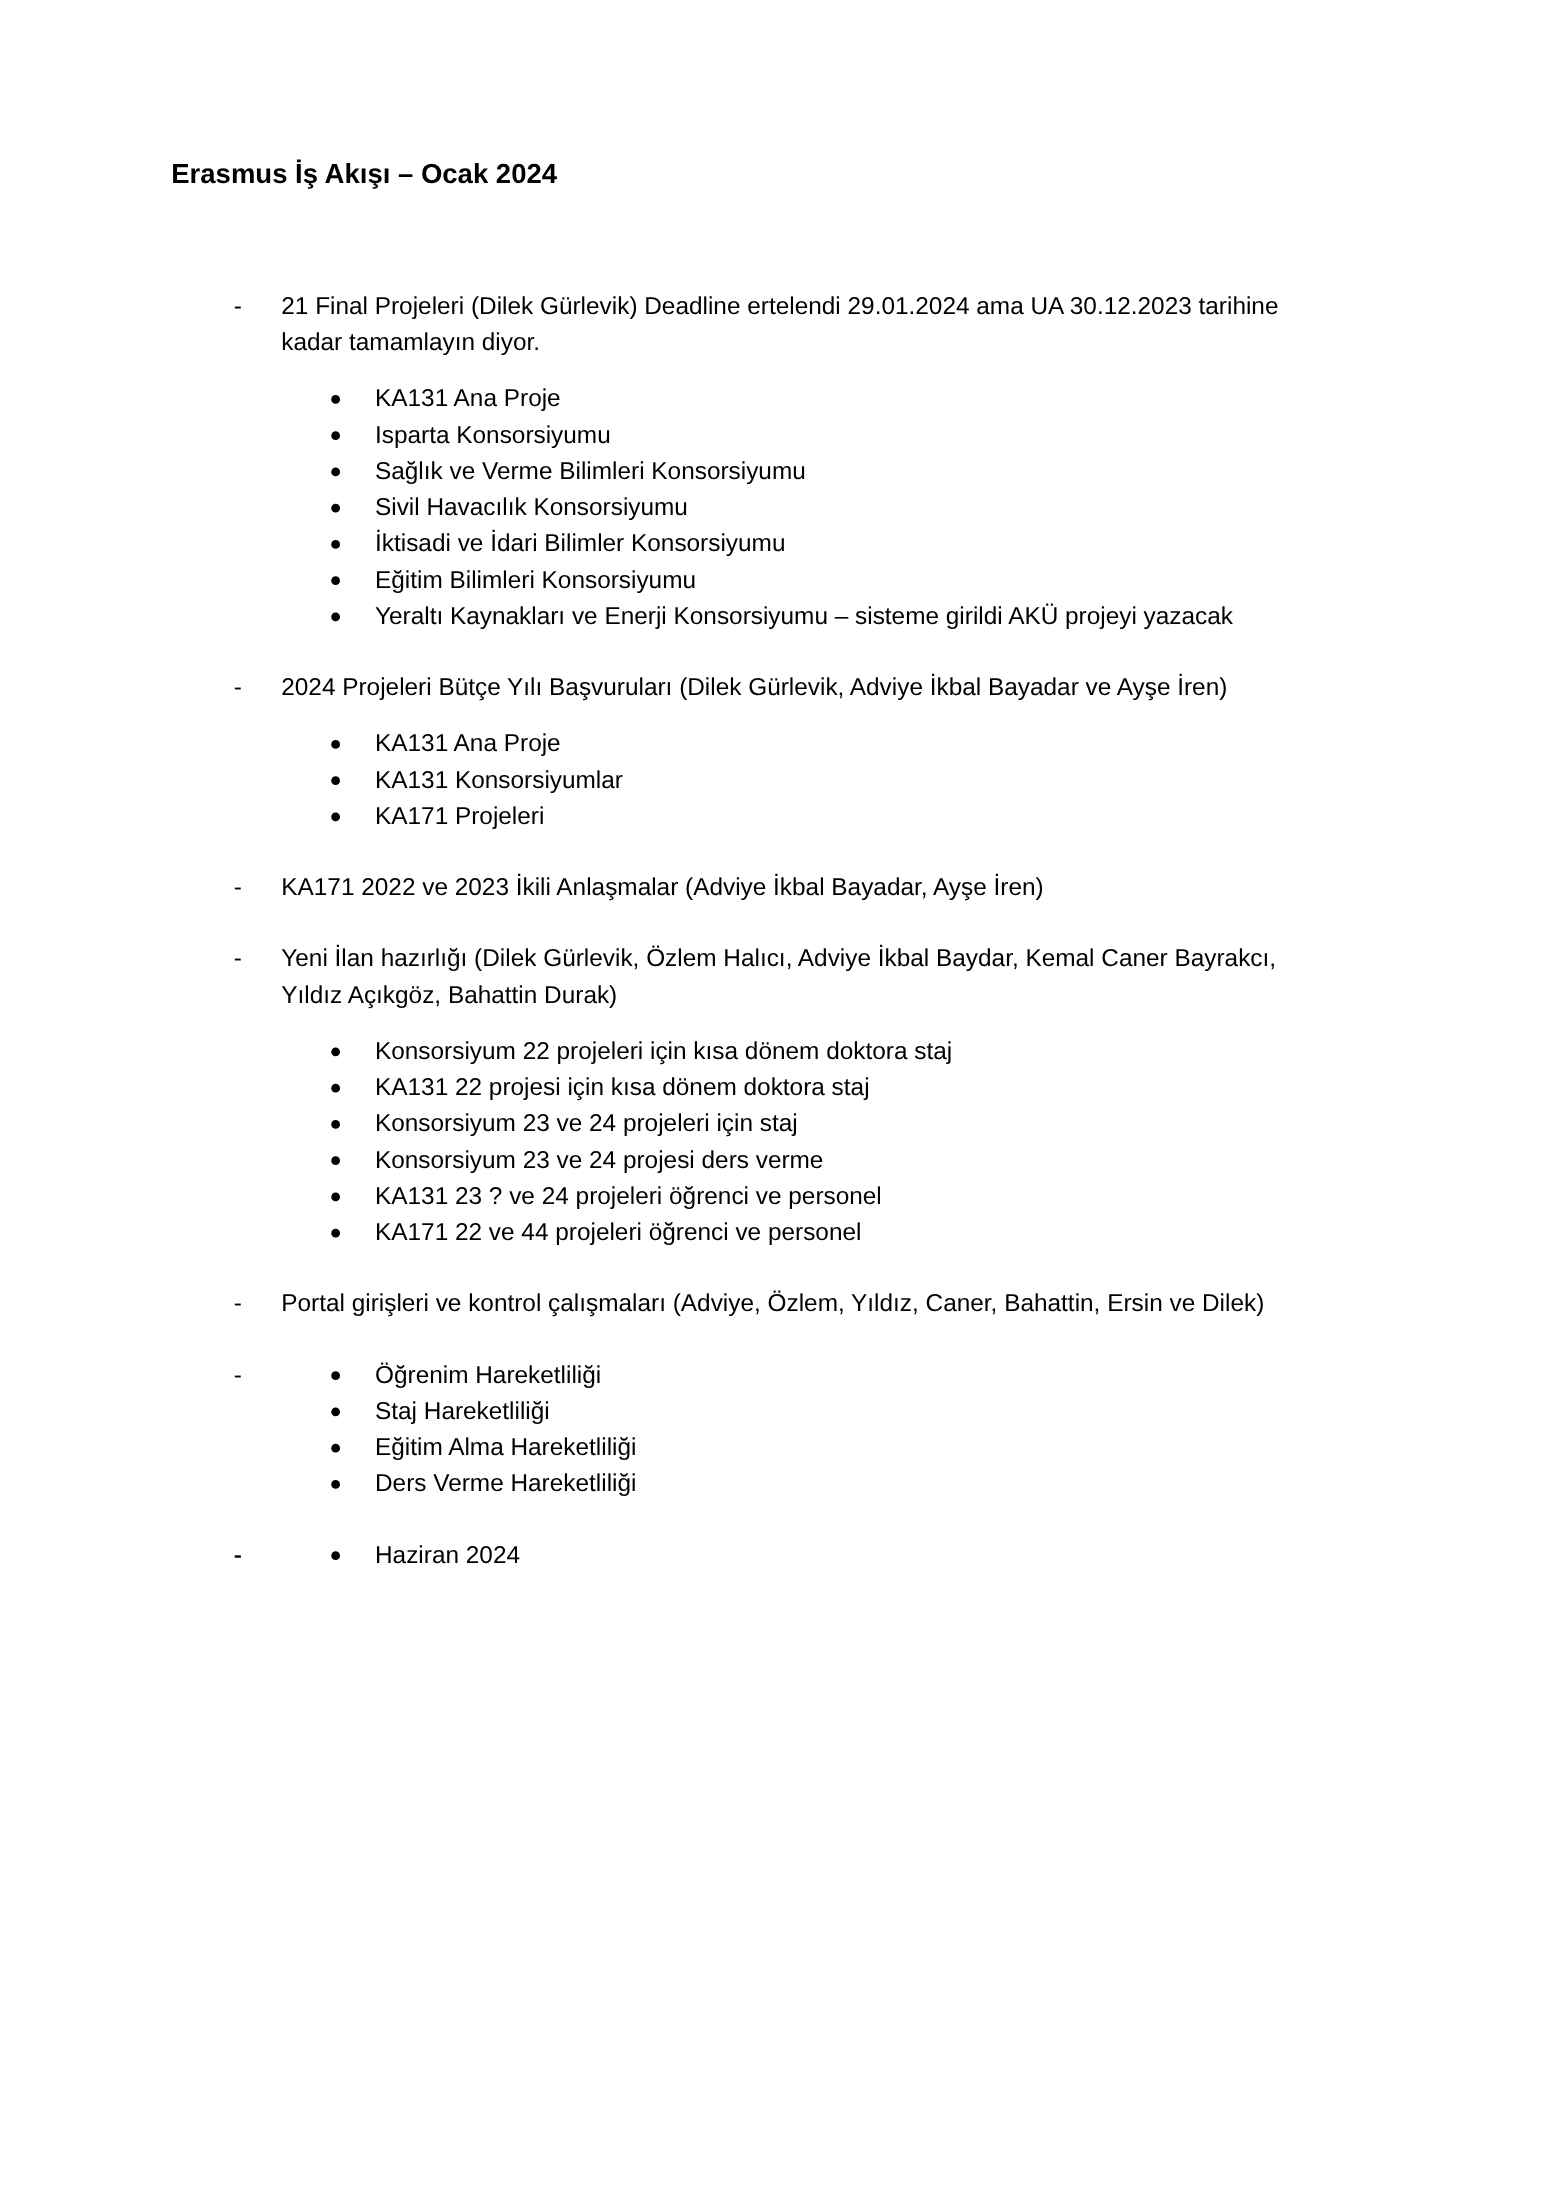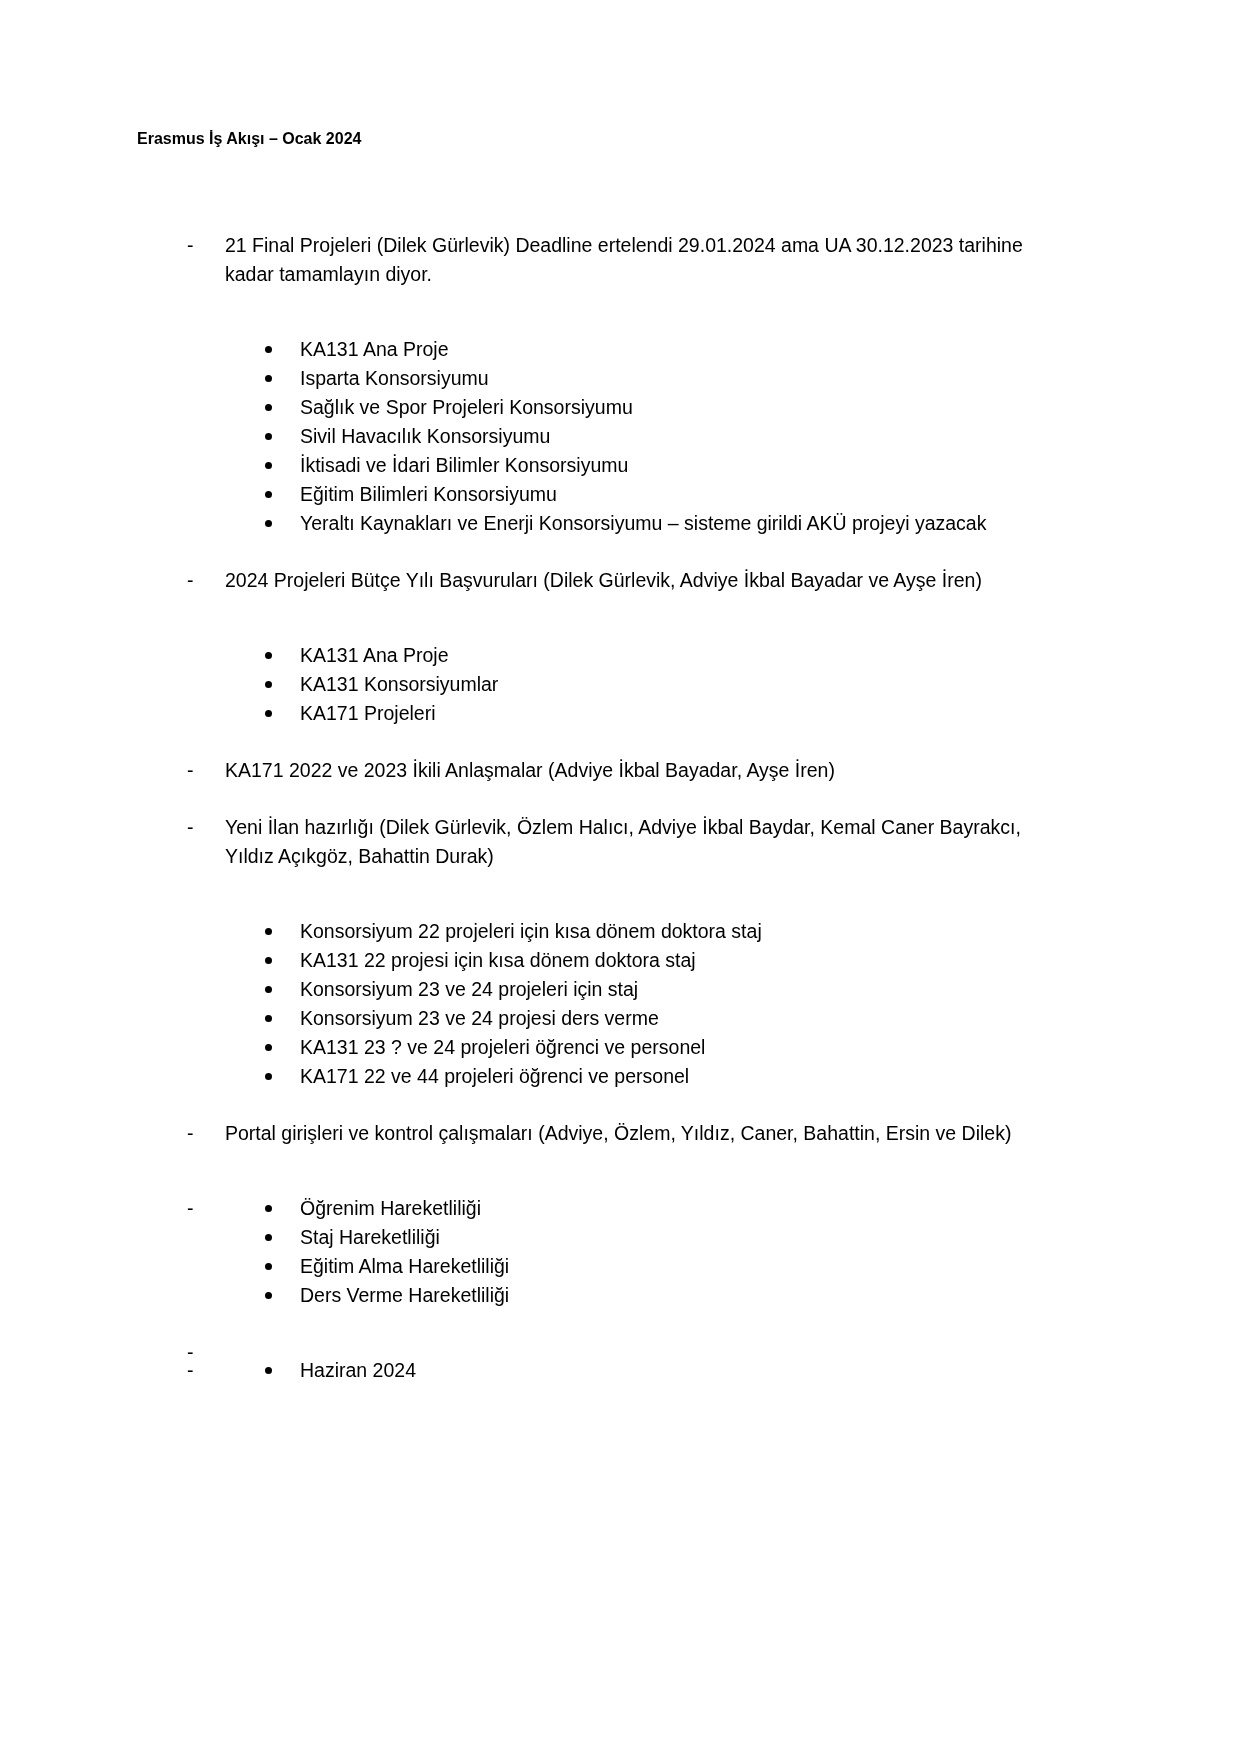--- a/index.html
+++ b/index.html
@@ -15,39 +15,39 @@
     color: #000000;
     font-family: "Liberation Sans", "DejaVu Sans", sans-serif;
     font-size: 19.5px;
     line-height: 29px;
     box-sizing: border-box;
     padding: 124px 60px 0 137px;
     overflow: hidden;
   }
   .doc-title {
     font-weight: 700;
-    font-size: 16px;
+    font-size: 22px;
     margin: 0 0 78px 0;
     white-space: pre-line;
   }
   .l1 {
     position: relative;
     padding-left: 88px;
     margin-bottom: 28px;
   }
   .l1-marker {
     position: absolute;
     left: 50px;
     top: 0;
   }
   .l1-text {
     white-space: pre-line;
   }
   .sub {
-    margin-top: 46px;
+    margin-top: 16px;
   }
   .l2 {
     position: relative;
     padding-left: 75px;
   }
   .l2-marker {
     position: absolute;
     left: 40px;
     top: 11px;
     width: 7px;
@@ -70,21 +70,21 @@
     <span class="l1-marker">-</span><span class="l1-text">21 Final Projeleri (Dilek Gürlevik) Deadline ertelendi 29.01.2024 ama UA 30.12.2023 tarihine
 kadar tamamlayın diyor.</span>
     <div class="sub">
           <div class="l2">
     <span class="l2-marker"></span><span class="l2-text">KA131 Ana Proje</span>
   </div>
           <div class="l2">
     <span class="l2-marker"></span><span class="l2-text">Isparta Konsorsiyumu</span>
   </div>
           <div class="l2">
-    <span class="l2-marker"></span><span class="l2-text">Sağlık ve Spor Projeleri Konsorsiyumu</span>
+    <span class="l2-marker"></span><span class="l2-text">Sağlık ve Verme Bilimleri Konsorsiyumu</span>
   </div>
           <div class="l2">
     <span class="l2-marker"></span><span class="l2-text">Sivil Havacılık Konsorsiyumu</span>
   </div>
           <div class="l2">
     <span class="l2-marker"></span><span class="l2-text">İktisadi ve İdari Bilimler Konsorsiyumu</span>
   </div>
           <div class="l2">
     <span class="l2-marker"></span><span class="l2-text">Eğitim Bilimleri Konsorsiyumu</span>
   </div>

